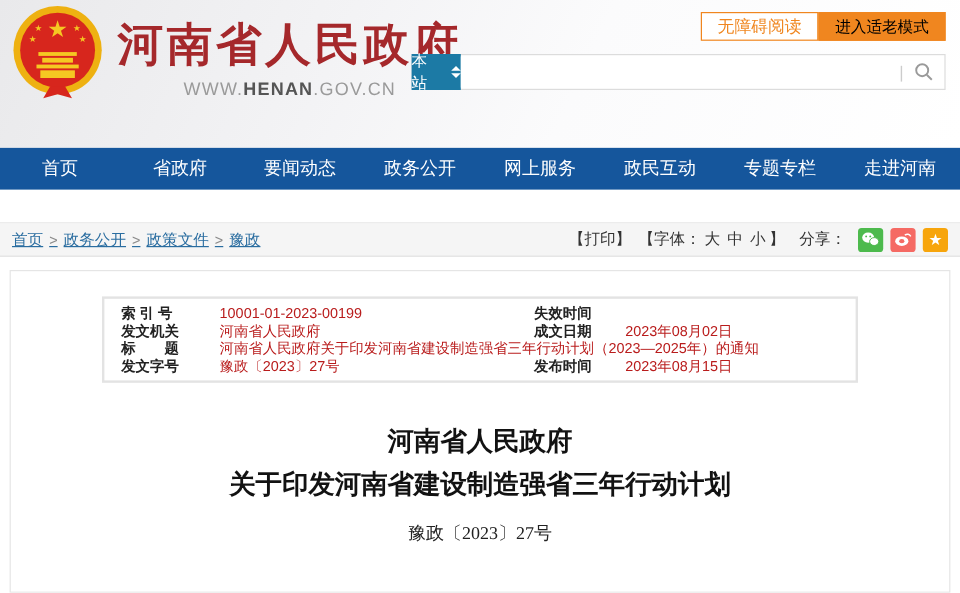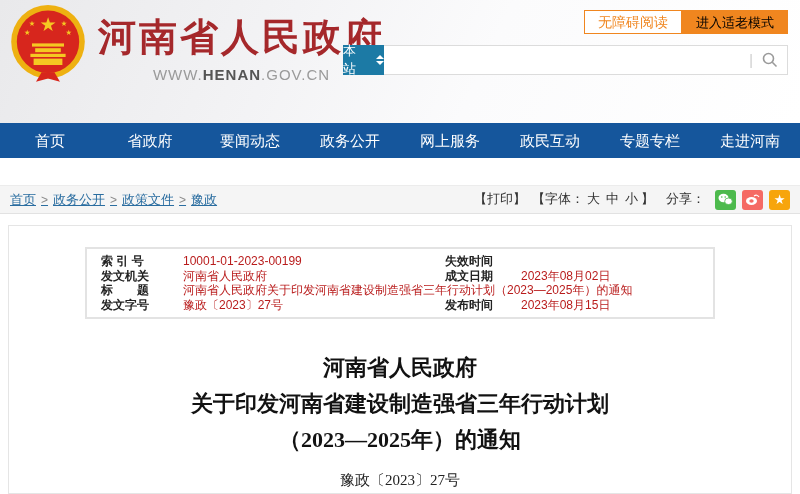--- a/index.html
+++ b/index.html
@@ -186,16 +186,15 @@
       <span class="meta-label">发文字号</span>
       <span class="meta-value">豫政〔2023〕27号</span>
       <span class="meta-label">发布时间</span>
       <span class="meta-value">2023年08月15日</span>
     </div>
   </div>
 
   <h1 class="doc-title">
     <div>河南省人民政府</div>
     <div>关于印发河南省建设制造强省三年行动计划</div>
-    <div>（2023—2025年）的通知</div>
   </h1>
   <div class="doc-number">豫政〔2023〕27号</div>
 </main>
 
 </body></html>

